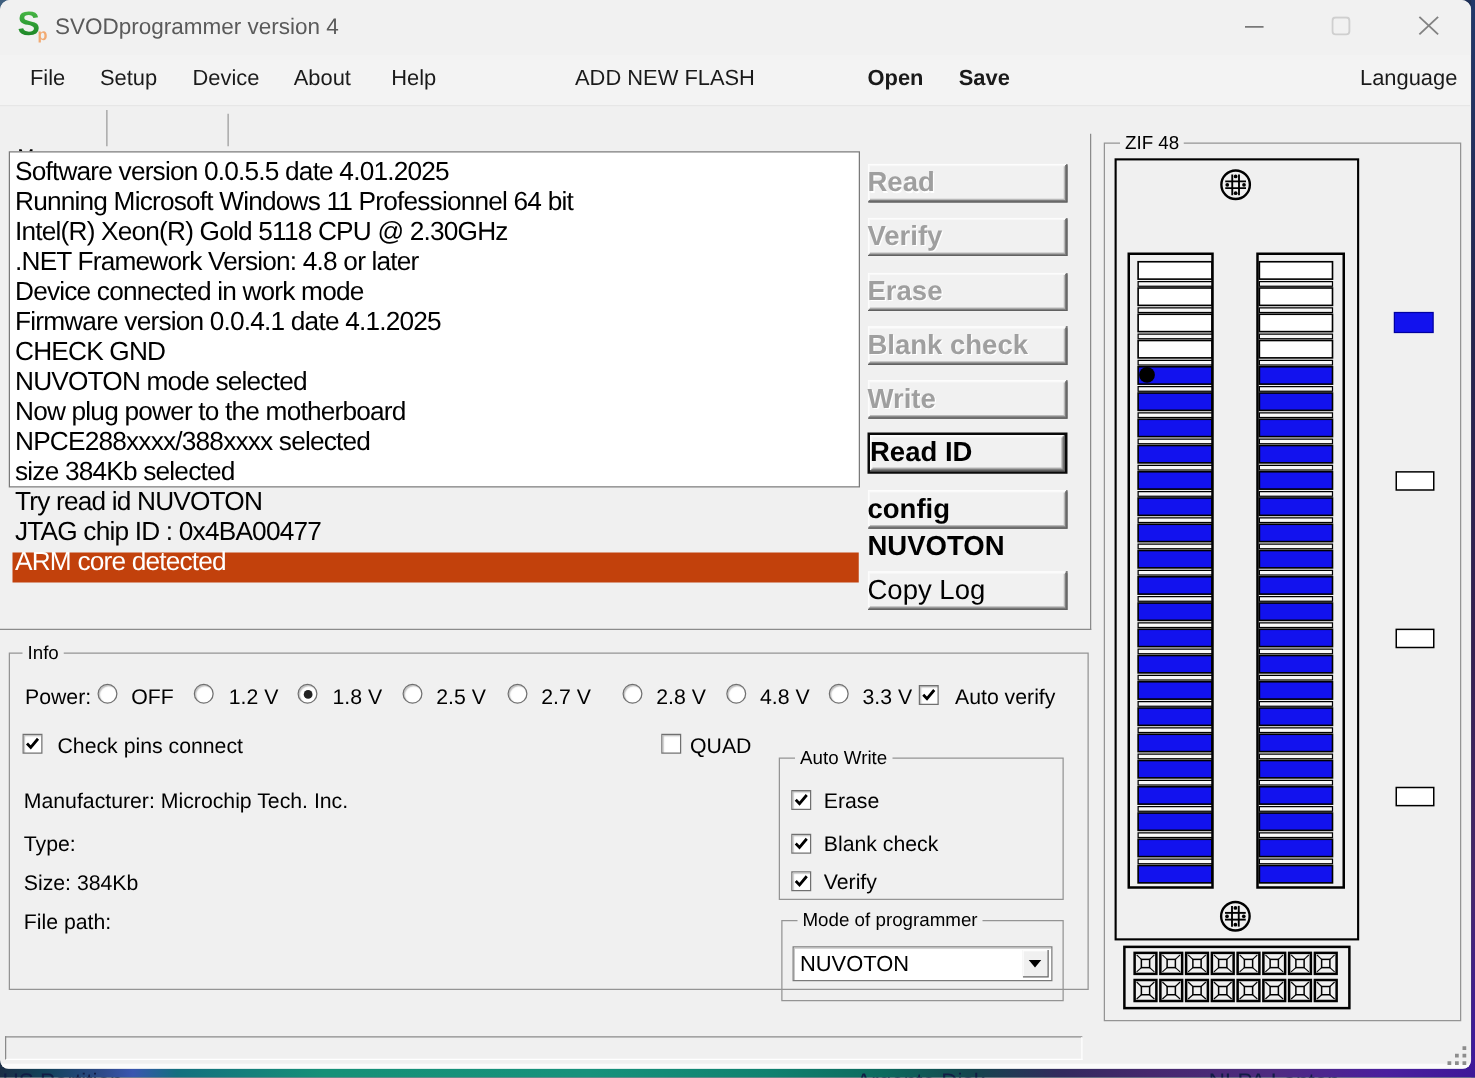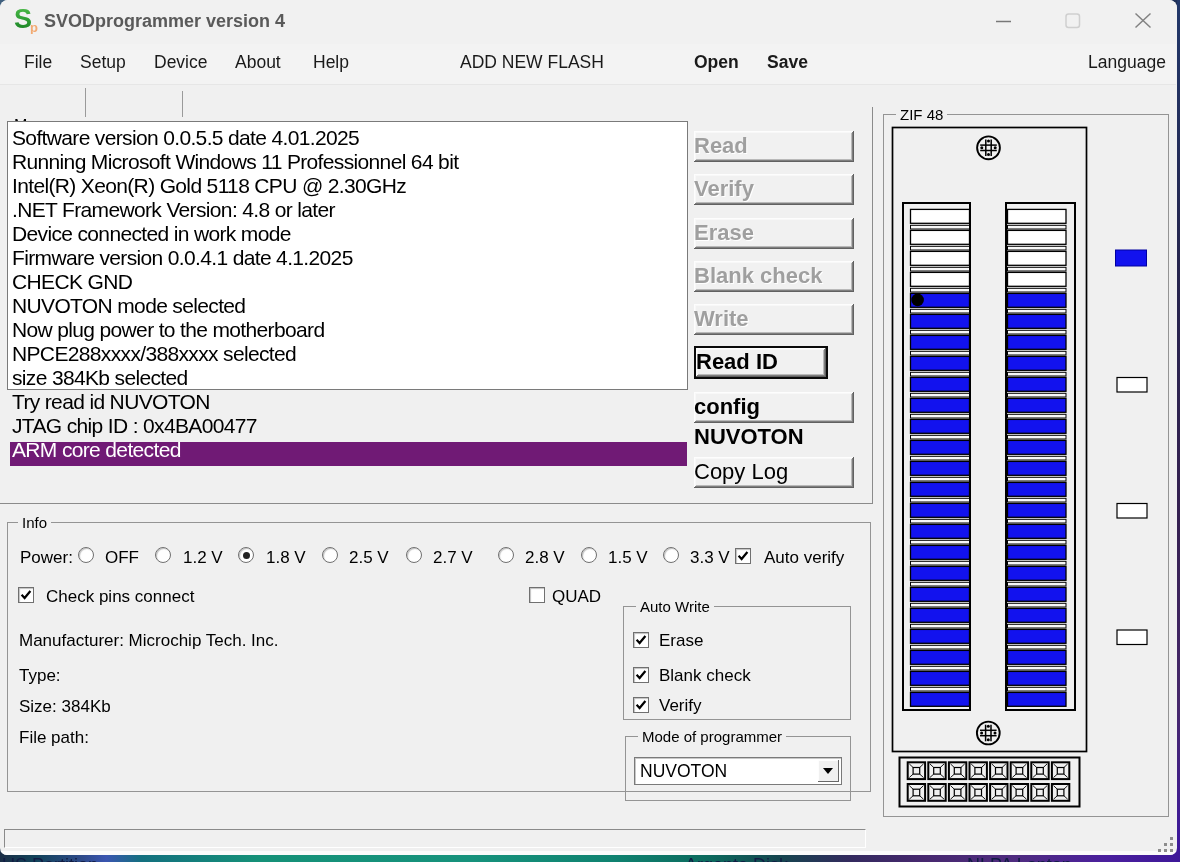--- a/index.html
+++ b/index.html
@@ -6,33 +6,33 @@
 #corner-tl { position:absolute; left:0; top:0; width:14px; height:14px; background:#40607f; }
 #corner-tr { position:absolute; right:0; top:0; width:16px; height:14px; background:#1e3057; }
 #desk-right { position:absolute; left:1177px; top:0; width:3px; height:862px; z-index:3;
   background:linear-gradient(180deg,#22386a 0%,#25254e 30%,#352051 60%,#46276b 82%,#3e1a9a 97%,#3d1898 100%); }
 #desk-bottom { position:absolute; left:0; top:845px; width:1180px; height:17px; z-index:1;
   background:linear-gradient(90deg,#1b2e46 0%,#12435a 3%,#2e4a8a 7%,#3a55b0 9%,#13707f 12%,#159178 22%,#16927c 40%,#0f8270 52%,#0c6a5e 60%,#14454e 66%,#332a5e 72%,#46286e 78%,#4f2c80 86%,#4a1f9e 94%,#3d1898 100%); }
 .dlab { position:absolute; top:855px; font-size:18px; color:#111c44; z-index:5; }
 #win { position:absolute; left:0; top:0; width:1177px; height:855px; background:#f0f0f0;
   border-radius:8px 8px 7px 7px; overflow:hidden; z-index:2; }
 #titlebar { position:absolute; left:0; top:0; width:100%; height:44px; background:#f1f1f1; }
-#title { position:absolute; left:44px; top:11px; font-size:18px; color:#5a5a5a;font-weight:bold; }
+#title { position:absolute; left:44px; top:11px; font-size:18px; color:#5a5a5a; }
 #appicon { position:absolute; left:13px; top:4px; width:30px; height:30px; }
 #menubar { position:absolute; left:0; top:44px; width:1176px; height:41px; background:#f3f3f3;
   border-bottom:1px solid #e6e6e6; }
 .mi { position:absolute; top:8px; font-size:17.5px; color:#1a1a1a; }
 .tab { position:absolute; font-size:16px; color:#000;margin-top:24px; }
 .tsep { position:absolute; width:1px; background:#9a9a9a; }
 #listbox { position:absolute; left:7px; top:121px; width:681px; height:269px; background:#fff;
   border:1px solid #7a7a7a; }
 #lrows { position:absolute; left:2px; top:7px; width:677px; }
 .lrow { height:24.07px; line-height:24.07px; font-size:21px; letter-spacing:-0.65px;
   padding-left:2px; white-space:nowrap; color:#000; }
-.lrow.sel { background:#701a75; color:#fff; }
+.lrow.sel { background:#c2410c; color:#fff; }
 .lt { position:relative; top:-3.5px; }
 .vline { position:absolute; background:#8b8b8b; }
 .btn { position:absolute; left:694px; width:160px; height:31px; background:#f1f1f1;
   box-shadow: inset -1px -1px 0 #616161, inset 1px 1px 0 #fdfdfd, inset -2px -2px 0 #7e7e7e, inset 2px 2px 0 #f8f8f8, inset -3px -3px 0 #b9b9b9;
   font-size:22px; font-weight:bold; text-align:left; line-height:30px; color:#000; }
 .btn.dis { color:#9f9f9f; text-shadow:1px 1px 0 #ffffff; }
 .gbox { position:absolute; border:1px solid #949494; }
 .glab { position:absolute; top:-9px; background:#f0f0f0; padding:0 4px; font-size:15px; color:#000; white-space:nowrap; }
 .ilab { position:absolute; font-size:17px; color:#000; white-space:nowrap; }
 .radio { position:absolute; width:16px; height:16px; border-radius:50%; background:#fff;
@@ -112,42 +112,42 @@
 <div class="lrow sel"><span class="lt">ARM core detected</span></div>
   </div>
     </div>
   <div class="vline" style="left:872px;top:107px;width:1px;height:397px"></div>
   <div class="vline" style="left:0px;top:503px;width:873px;height:1px"></div>
   <div class="btn dis" style="top:131px">Read</div>
   <div class="btn dis" style="top:174px">Verify</div>
   <div class="btn dis" style="top:218px">Erase</div>
   <div class="btn dis" style="top:261px">Blank check</div>
   <div class="btn dis" style="top:304px">Write</div>
-  <div class="btn" style="top:346px;left:694px;width:134px;height:33px;border:2px solid #0a0a0a;line-height:28px">Read ID</div>
+  <div class="btn" style="top:346px;left:694px;width:160px;height:33px;border:2px solid #0a0a0a;line-height:28px">Read ID</div>
   <div class="btn" style="top:392px">config NUVOTON</div>
   <div class="btn" style="top:457px;font-weight:normal">Copy Log</div>
 
   <div class="gbox" style="left:7px;top:522px;width:864px;height:270px">
     <div class="glab" style="left:10px">Info</div>
   </div>
   <div class="ilab" style="left:20px;top:548px">Power:</div>
 <div class="radio" style="left:78px;top:547px"></div>
     <div class="ilab" style="left:105px;top:548px">OFF</div>
 <div class="radio" style="left:155px;top:547px"></div>
     <div class="ilab" style="left:183px;top:548px">1.2 V</div>
 <div class="radio sel" style="left:238px;top:547px"></div>
     <div class="ilab" style="left:266px;top:548px">1.8 V</div>
 <div class="radio" style="left:322px;top:547px"></div>
     <div class="ilab" style="left:349px;top:548px">2.5 V</div>
 <div class="radio" style="left:406px;top:547px"></div>
     <div class="ilab" style="left:433px;top:548px">2.7 V</div>
 <div class="radio" style="left:498px;top:547px"></div>
     <div class="ilab" style="left:525px;top:548px">2.8 V</div>
 <div class="radio" style="left:581px;top:547px"></div>
-    <div class="ilab" style="left:608px;top:548px">1.5 V</div>
+    <div class="ilab" style="left:608px;top:548px">4.8 V</div>
 <div class="radio" style="left:663px;top:547px"></div>
     <div class="ilab" style="left:690px;top:548px">3.3 V</div>
   <div class="cb" style="left:735px;top:548px"><svg width="14" height="14" viewBox="0 0 14 14">
         <polyline points="2.6,6.8 5.6,10 11.4,3" fill="none" stroke="#000" stroke-width="2.2"></polyline>
       </svg></div>
   <div class="ilab" style="left:764px;top:548px">Auto verify</div>
   <div class="cb" style="left:18px;top:587px"><svg width="14" height="14" viewBox="0 0 14 14">
         <polyline points="2.6,6.8 5.6,10 11.4,3" fill="none" stroke="#000" stroke-width="2.2"></polyline>
       </svg></div>
   <div class="ilab" style="left:46px;top:587px">Check pins connect</div>

